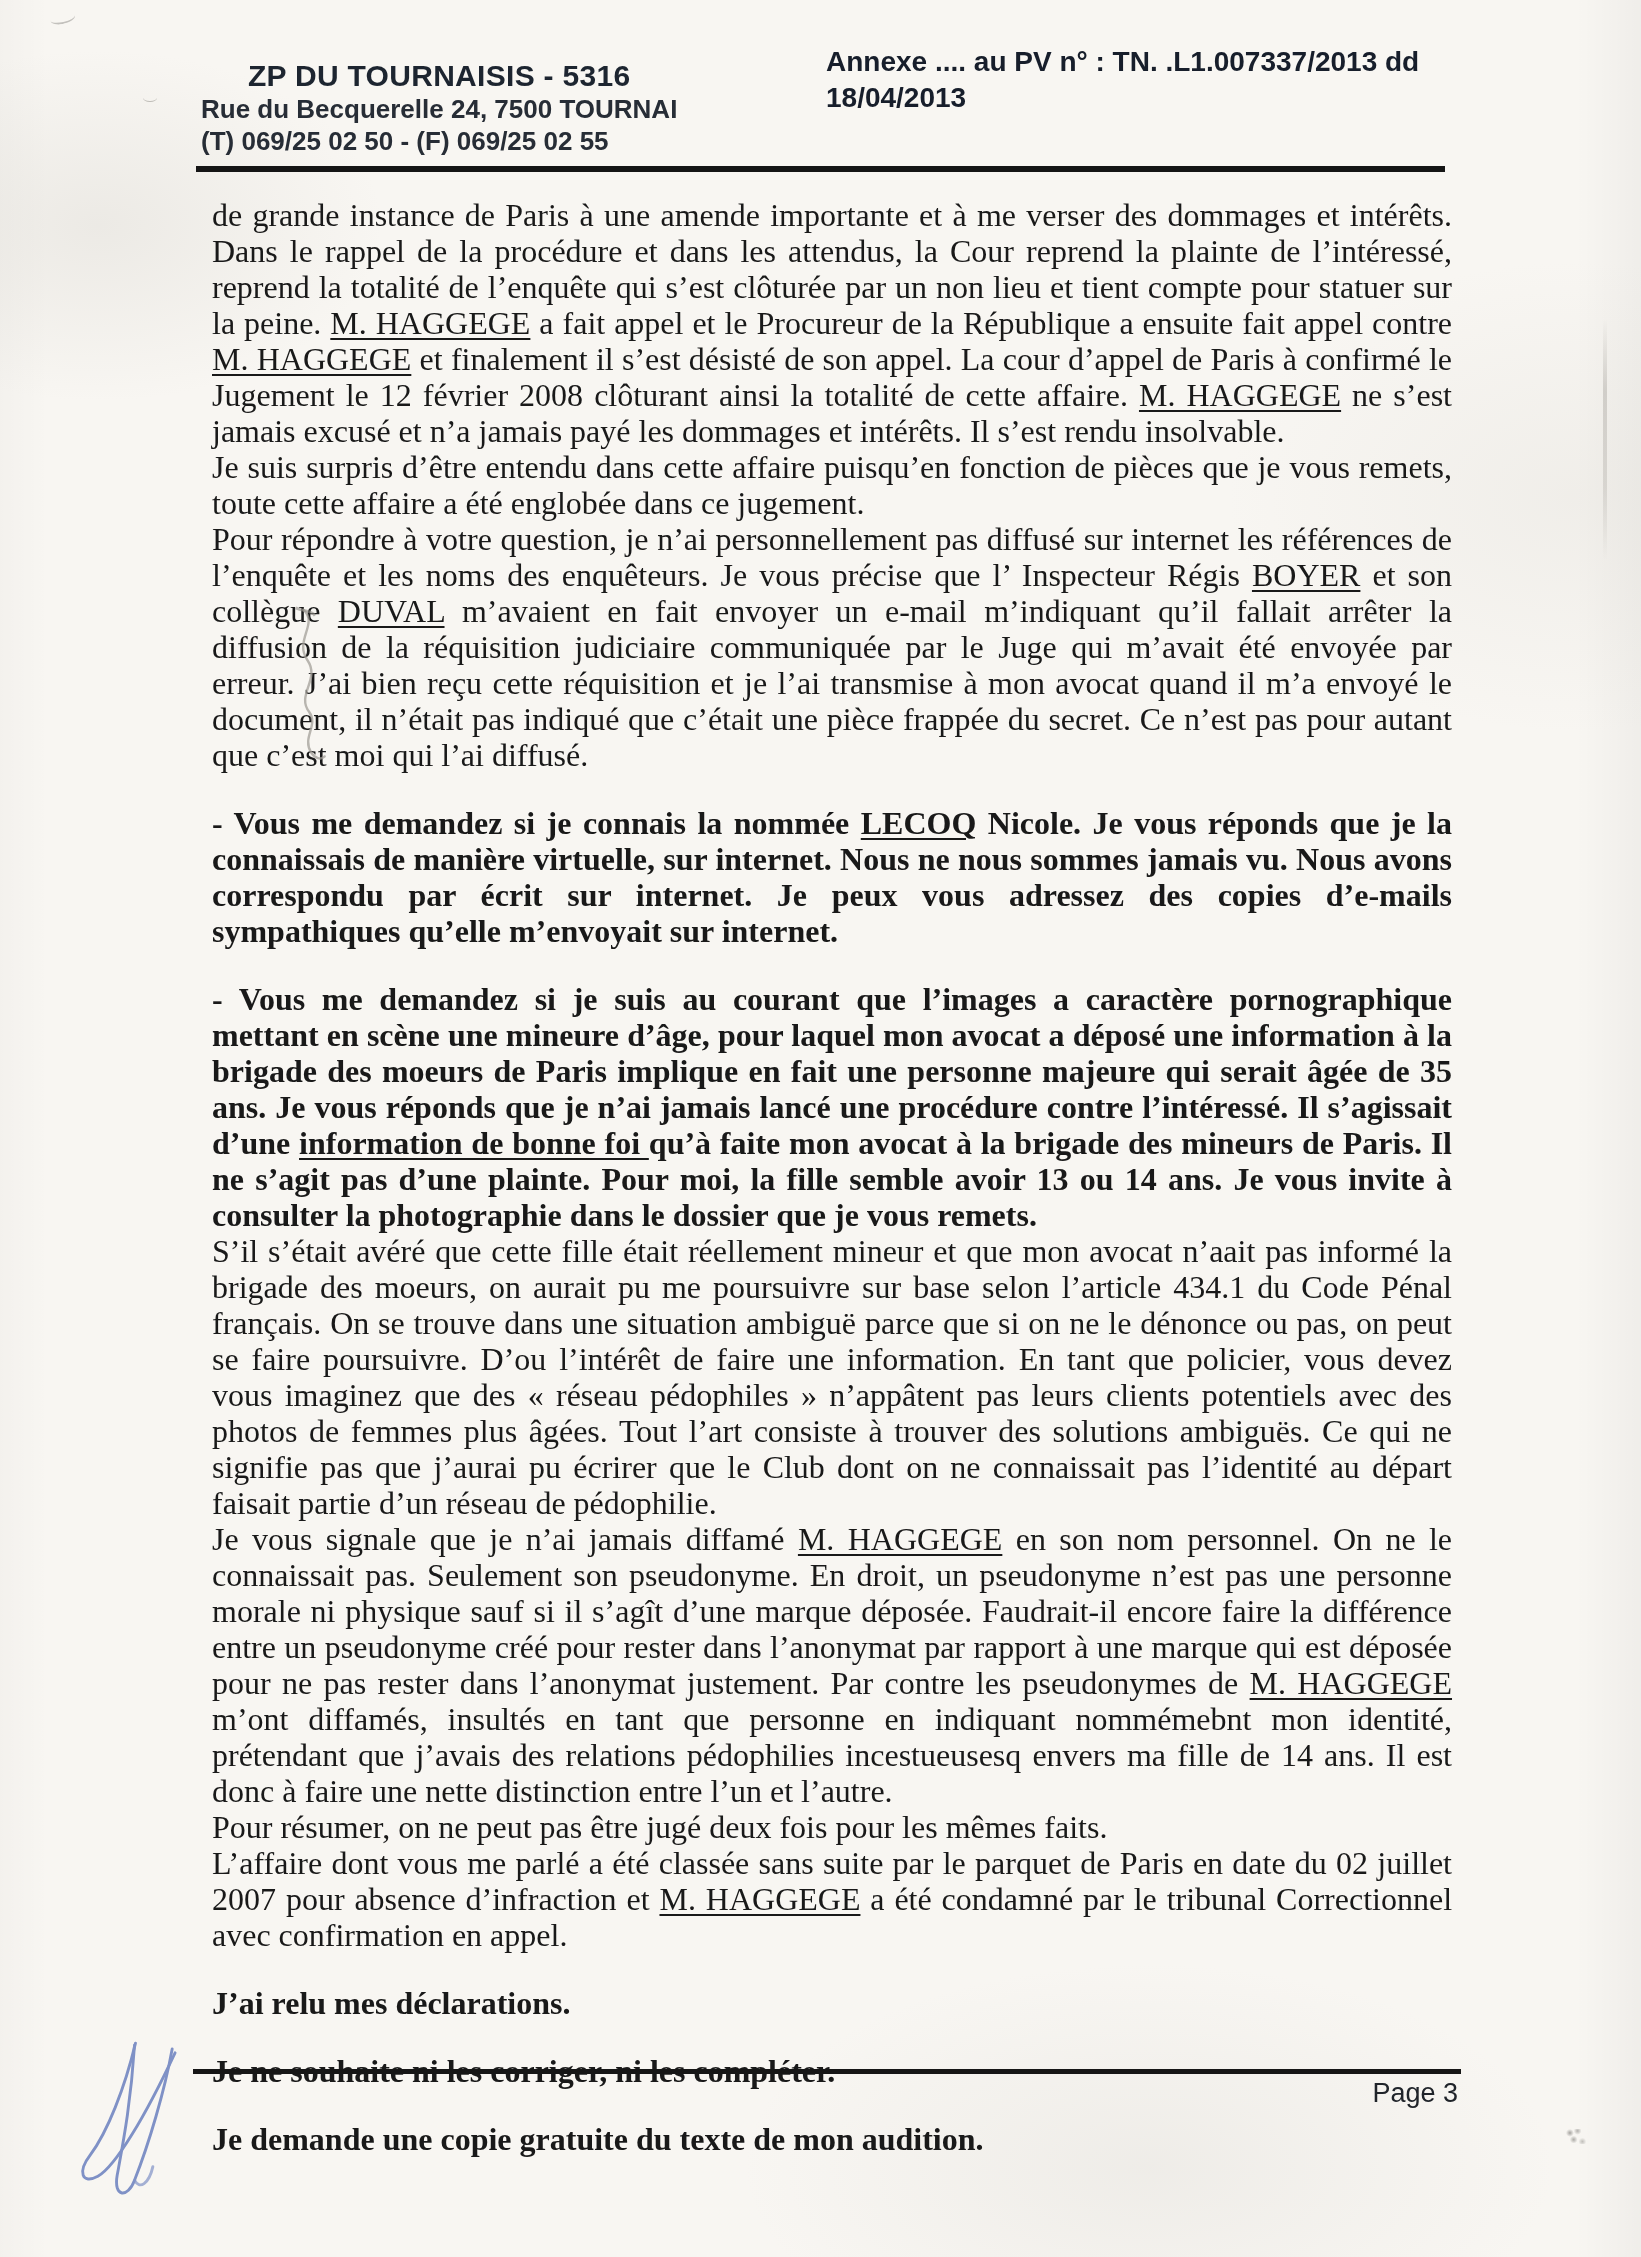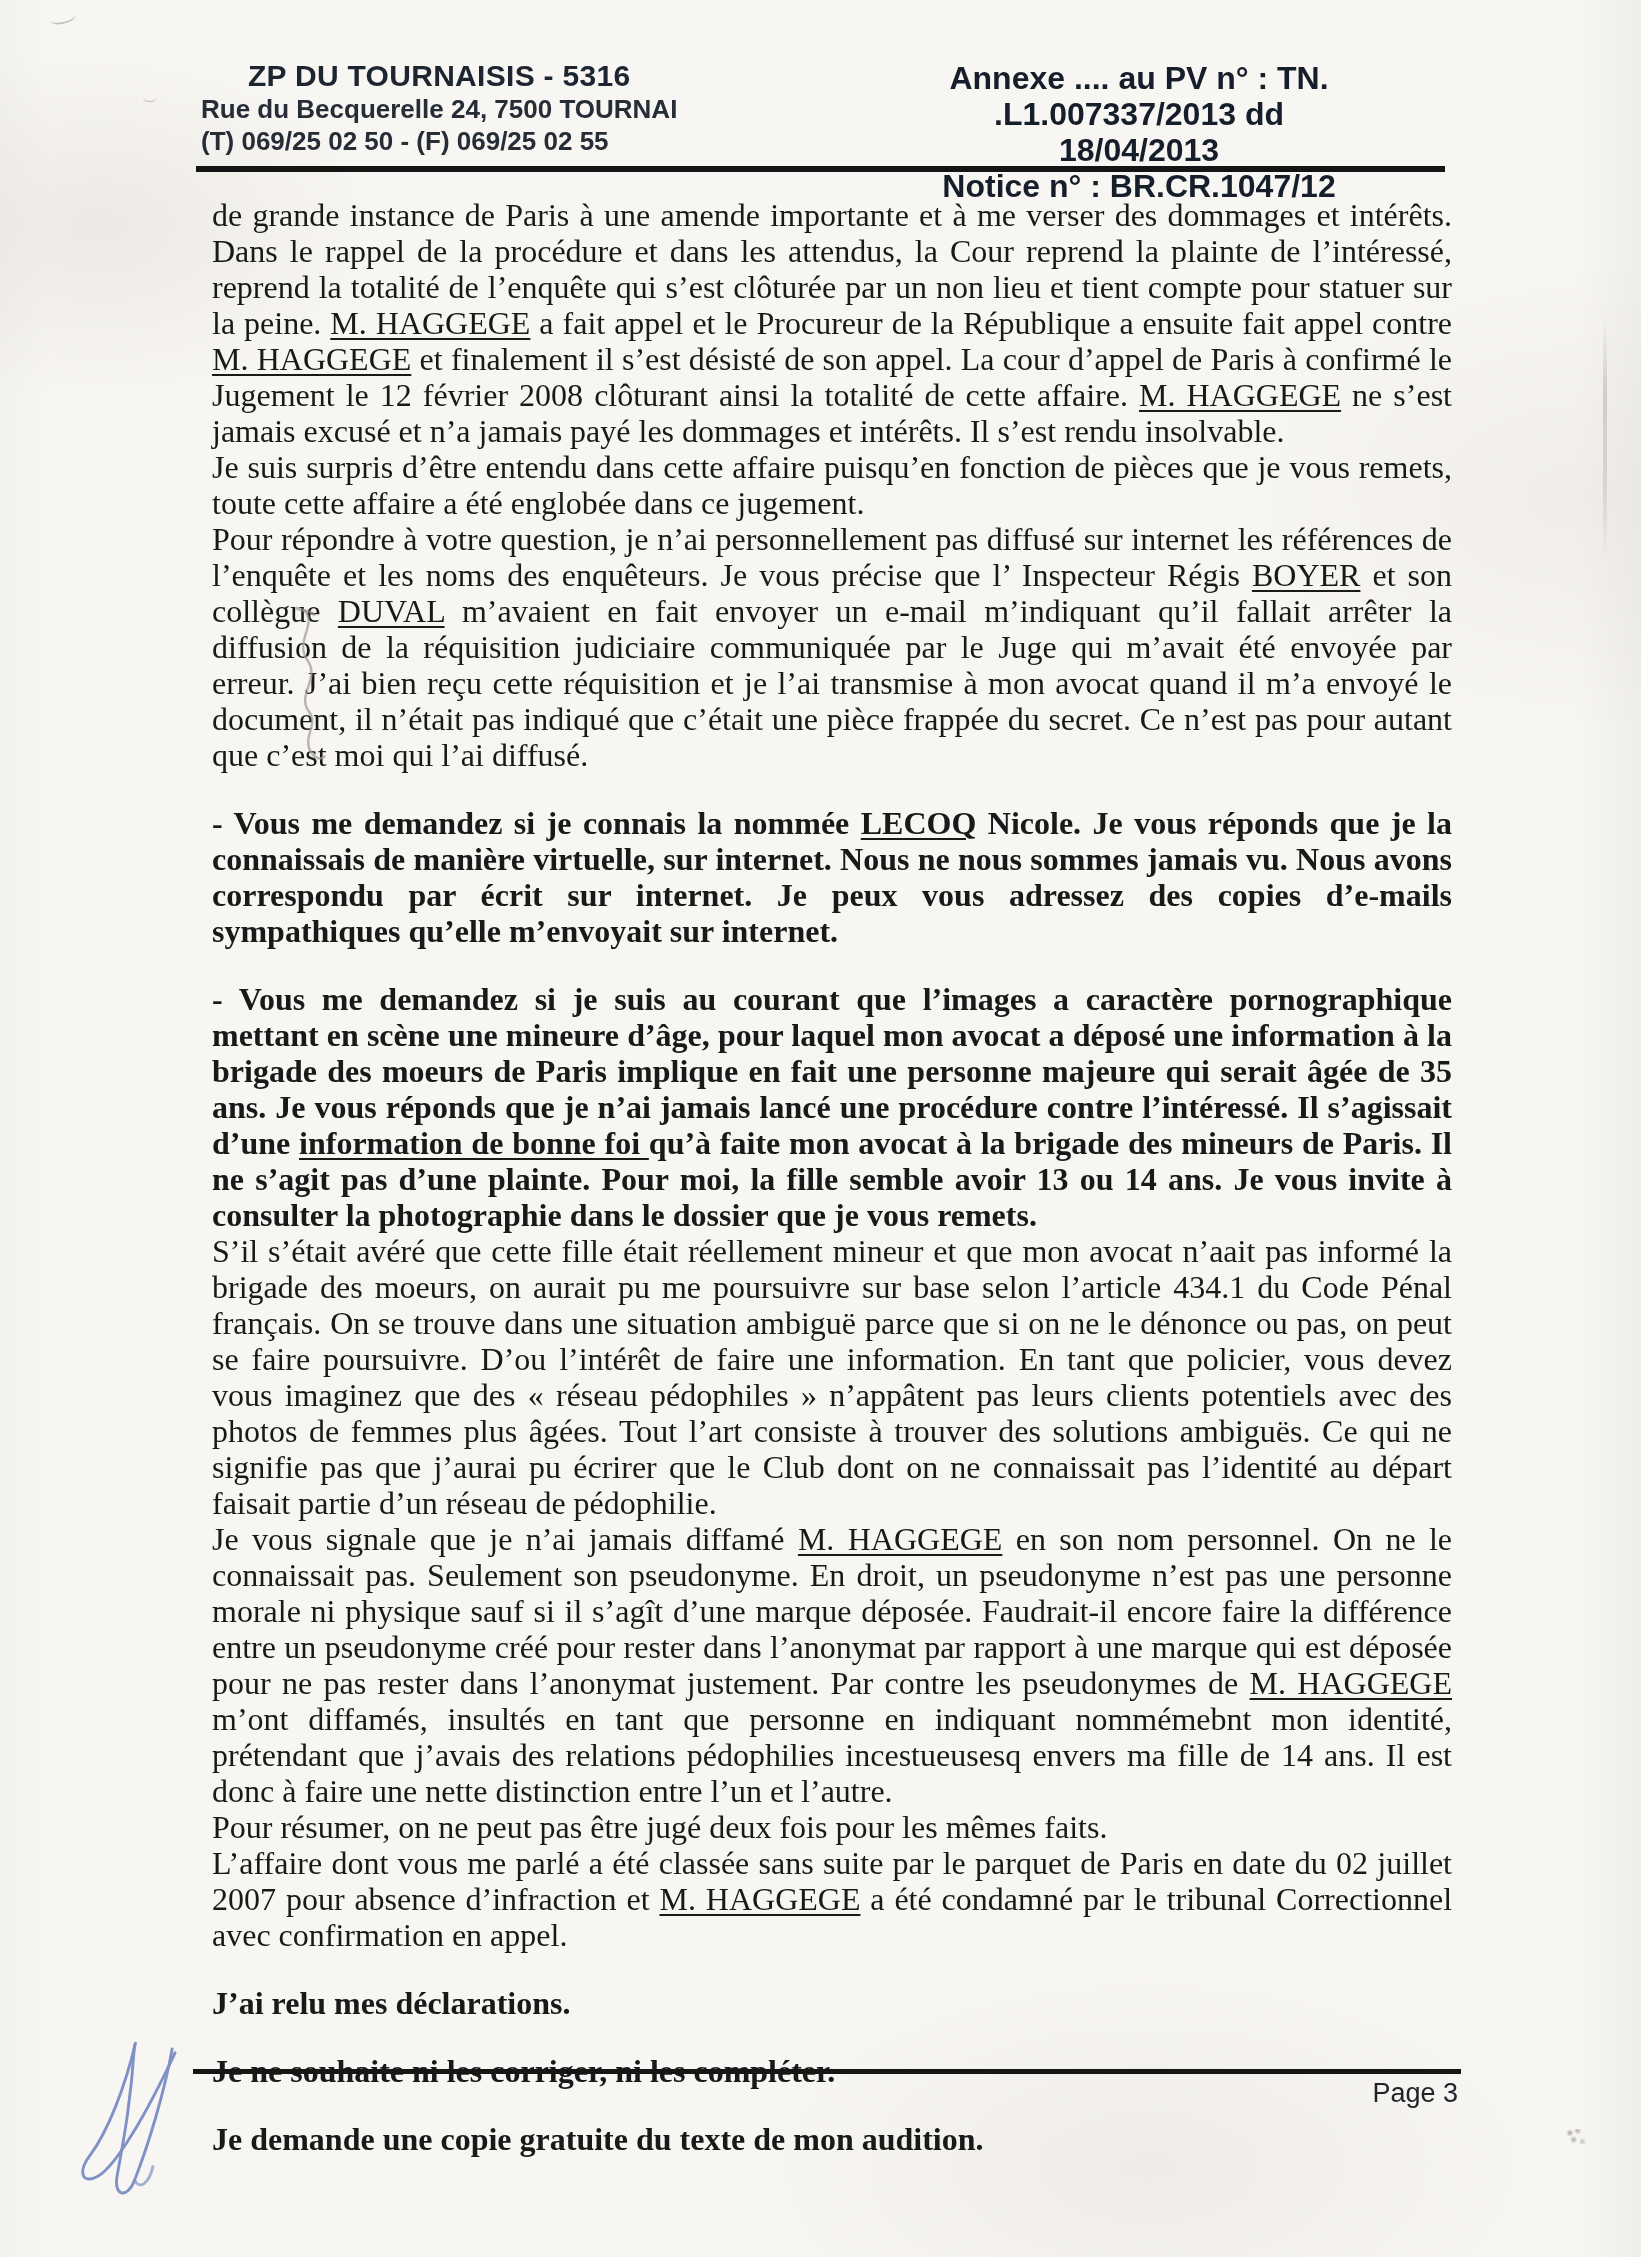--- a/index.html
+++ b/index.html
@@ -21,24 +21,23 @@
   
   .header-left {
     position:absolute; left:201px; top:58px;
     font-family:"Liberation Sans", sans-serif;
     color:#1d2530;
   }
   .header-left .agency-name { font-size:30px; font-weight:700; letter-spacing:0.3px; line-height:35px;text-align:center; }
   .header-left .agency-line { font-size:26px; font-weight:700; line-height:32px; color:#272d36; }
 
   .header-right {
-    position:absolute; left:826px; top:60px; width:626px;
-    text-align:center;
+    position:absolute; left:826px; top:44px; width:626px;
     font-family:"Liberation Sans", sans-serif;
-    font-weight:700; font-size:32px; line-height:36px;
+    font-weight:700; font-size:28px; line-height:36px;
     color:#171e2b;
   }
 
   .header-rule {
     position:absolute; left:196px; top:166px;
     width:1249px; height:5.8px; background:#151515;
   }
 
   
   .doc-body {
@@ -94,21 +93,20 @@
 
   <header>
     <div class="header-left">
       <div class="agency-name">ZP DU TOURNAISIS - 5316</div>
       <div class="agency-line">Rue du Becquerelle 24, 7500 TOURNAI</div>
       <div class="agency-line">(T) 069/25 02 50 - (F) 069/25 02 55</div>
     </div>
     <div class="header-right">
       <div>Annexe .... au PV n° : TN.  .L1.007337/2013 dd</div>
       <div>18/04/2013</div>
-      <div>Notice n° : BR.CR.1047/12</div>
     </div>
     <div class="header-rule"></div>
   </header>
 
   <main class="doc-body">
       <p class="para">de grande instance de Paris à une amende importante et à me verser des dommages et intérêts. Dans le rappel de la procédure et dans les attendus, la Cour reprend la plainte de l’intéressé, reprend la totalité de l’enquête qui s’est clôturée par un non lieu et  tient compte pour statuer sur la peine.  <span class="u">M. HAGGEGE</span> a fait appel et le Procureur de la République a ensuite fait appel contre <span class="u">M. HAGGEGE</span> et finalement il s’est désisté de son appel. La cour d’appel de Paris à confirmé le Jugement le 12 février 2008 clôturant ainsi la totalité de cette affaire. <span class="u">M. HAGGEGE</span> ne s’est jamais excusé et n’a jamais payé les dommages et intérêts. Il s’est rendu insolvable.</p>
       <p class="para">Je suis surpris d’être entendu dans cette affaire puisqu’en fonction de pièces que je vous remets, toute cette affaire a été englobée dans ce jugement.</p>
       <p class="para">Pour répondre à votre question, je n’ai personnellement pas diffusé sur internet les références de l’enquête et les noms des enquêteurs. Je vous précise que l’ Inspecteur Régis <span class="u">BOYER</span> et son collègue <span class="u">DUVAL</span> m’avaient en fait envoyer un e-mail m’indiquant qu’il fallait arrêter la diffusion de la réquisition judiciaire communiquée par le Juge qui m’avait été envoyée par erreur. J’ai bien reçu cette réquisition et je l’ai transmise à mon avocat quand il m’a envoyé le document, il n’était pas indiqué que c’était une pièce frappée du secret. Ce n’est pas pour autant que c’est moi qui l’ai diffusé.</p>
       <p class="para gap">- Vous me demandez si je connais la nommée <span class="u">LECOQ</span> Nicole. Je vous réponds que je la connaissais de manière virtuelle, sur internet. Nous ne nous sommes jamais vu.  Nous avons correspondu par écrit sur internet. Je peux vous adressez des copies d’e-mails sympathiques qu’elle m’envoyait sur internet.</p>
       <p class="para gap">- Vous me demandez si je suis au courant que l’images a caractère pornographique mettant en scène une mineure d’âge, pour laquel mon avocat a déposé une information à la brigade des moeurs de Paris implique en fait une personne majeure qui serait âgée de 35 ans.  Je vous réponds que je n’ai jamais lancé une procédure contre l’intéressé. Il s’agissait d’une <span class="u">information de bonne foi </span>qu’à faite mon avocat à la brigade des mineurs de Paris. Il ne s’agit pas d’une plainte. Pour moi,  la fille semble avoir 13 ou 14 ans. Je vous invite à consulter la photographie dans  le dossier que je vous remets.</p>

